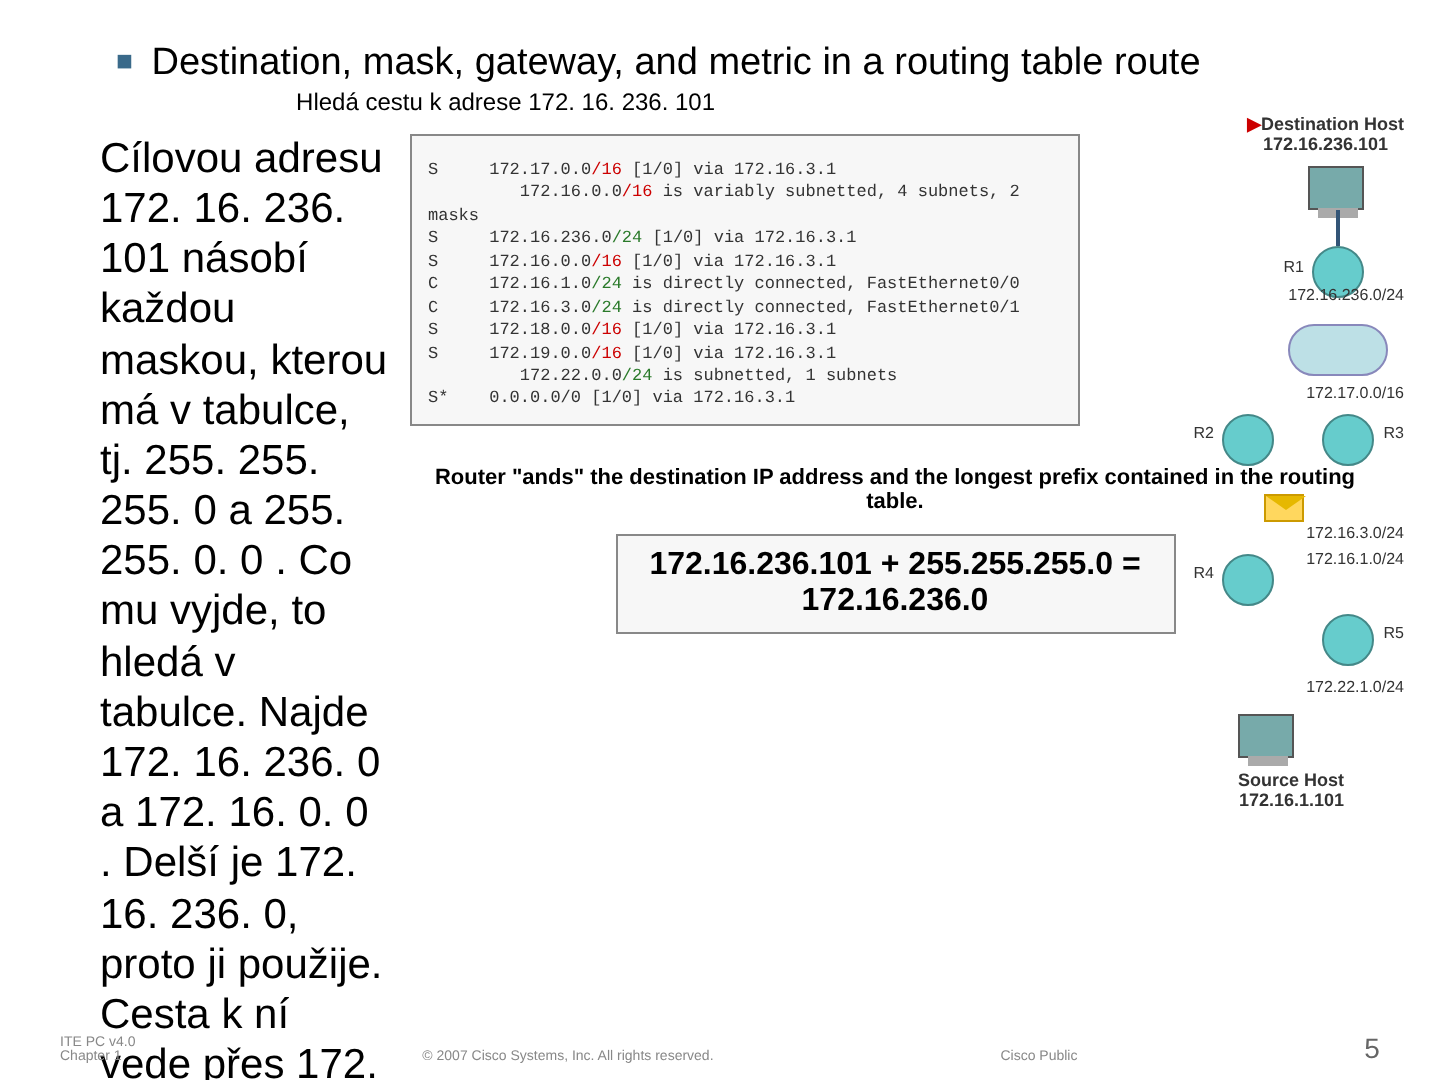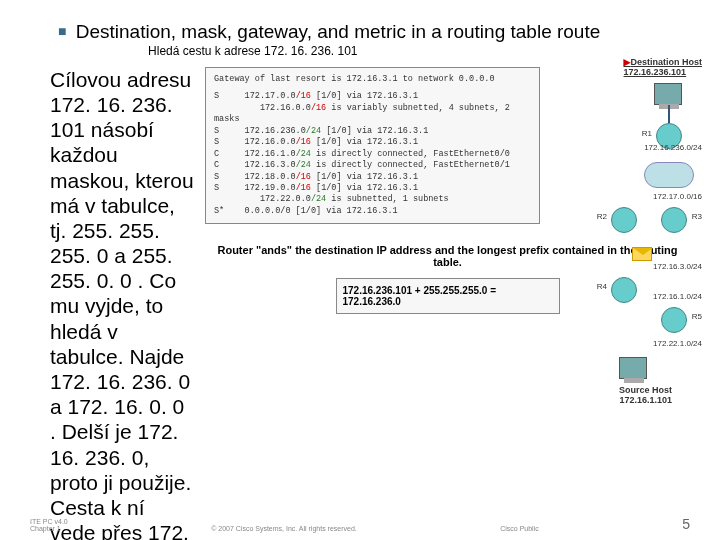--- a/index.html
+++ b/index.html
@@ -9,21 +9,21 @@
   .bullet { font-size: 19px; color: #000; margin-left: 8px; line-height: 1.25; }
   .bullet .sq { color: #3a6a8a; font-size: 14px; vertical-align: 2px; margin-right: 4px; }
   .sub { margin-left: 30px; font-size: 12px; }
   .content { display: flex; margin-top: 8px; gap: 10px; }
   .leftcol { width: 145px; font-size: 21px; line-height: 1.2; }
   .diagram { flex: 1; position: relative; }
   .rtbox { border: 1px solid #888; background: #f7f7f7; padding: 6px 8px; font-family: "Courier New", monospace; font-size: 8.5px; line-height: 1.35; color: #333; width: 335px; }
   .rtbox .c16 { color: #c00; }
   .rtbox .c24 { color: #2a7a2a; }
   .caption { font-family: Arial; font-size: 11px; font-weight: bold; text-align: center; margin-top: 20px; }
-  .equation { border: 1px solid #888; background: #f7f7f7; font-family: Arial; font-size: 10px; font-weight: bold; text-align: left; padding: 6px; width: 224px; margin: 10px auto 0; }
+  .equation { border: 1px solid #888; background: #f7f7f7; font-family: Arial; font-size: 16px; font-weight: bold; text-align: center; padding: 6px; width: 280px; margin: 10px auto 0; }
   .net { position: absolute; right: -12px; top: -10px; width: 155px; height: 370px; }
   .host, .router, .switch, .cloud { position: absolute; }
   .host { width: 28px; height: 22px; background: #7aa; border: 1px solid #555; }
   .host::after { content:""; position:absolute; bottom:-5px; left:4px; width:20px; height:5px; background:#aaa; }
   .router { width: 26px; height: 26px; border-radius: 50%; background: #6cc; border: 1px solid #488; }
   .cloud { width: 50px; height: 26px; border-radius: 14px; background: #bde0e6; border: 1px solid #88b; }
   .envelope { width: 20px; height: 14px; background: #ffd75e; border: 1px solid #cc9a00; position: absolute; }
   .envelope::before { content:""; position:absolute; top:0; left:0; border-left:10px solid transparent; border-right:10px solid transparent; border-top:7px solid #e6b800; }
   .lbl { position: absolute; font-size: 8px; color: #333; white-space: nowrap; }
   .lblb { font-weight: bold; font-size: 9px; }
@@ -43,41 +43,40 @@
       <span style="visibility:hidden">table route </span>
       <span>Hledá cestu k adrese 172. 16. 236. 101</span>
     </div>
   </div>
 
   <div class="content">
     <div class="leftcol">Cílovou adresu 172. 16. 236. 101 násobí každou maskou, kterou má v tabulce, tj. 255. 255. 255. 0 a 255. 255. 0. 0 . Co mu vyjde, to hledá v tabulce. Najde 172. 16. 236. 0 a 172. 16. 0. 0 . Delší je 172. 16. 236. 0, proto ji použije. Cesta k ní vede přes 172. 16. 3. 1 .</div>
 
     <div class="diagram">
       <div class="rtbox">
-        <div>Gateway of last resort is 172.16.3.1 to network 0.0.0.0</div>
         <div style="height:6px"></div>
         <div id="routes">
             <div>S&nbsp;&nbsp;&nbsp;&nbsp;&nbsp;172.17.0.0<span class="c16">/16</span> [1/0] via 172.16.3.1</div>
             <div>&nbsp;&nbsp;&nbsp;&nbsp;&nbsp;&nbsp;&nbsp;&nbsp;&nbsp;172.16.0.0<span class="c16">/16</span> is variably subnetted, 4 subnets, 2 masks</div>
             <div>S&nbsp;&nbsp;&nbsp;&nbsp;&nbsp;172.16.236.0<span class="c24">/24</span> [1/0] via 172.16.3.1</div>
             <div>S&nbsp;&nbsp;&nbsp;&nbsp;&nbsp;172.16.0.0<span class="c16">/16</span> [1/0] via 172.16.3.1</div>
             <div>C&nbsp;&nbsp;&nbsp;&nbsp;&nbsp;172.16.1.0<span class="c24">/24</span> is directly connected, FastEthernet0/0</div>
             <div>C&nbsp;&nbsp;&nbsp;&nbsp;&nbsp;172.16.3.0<span class="c24">/24</span> is directly connected, FastEthernet0/1</div>
             <div>S&nbsp;&nbsp;&nbsp;&nbsp;&nbsp;172.18.0.0<span class="c16">/16</span> [1/0] via 172.16.3.1</div>
             <div>S&nbsp;&nbsp;&nbsp;&nbsp;&nbsp;172.19.0.0<span class="c16">/16</span> [1/0] via 172.16.3.1</div>
             <div>&nbsp;&nbsp;&nbsp;&nbsp;&nbsp;&nbsp;&nbsp;&nbsp;&nbsp;172.22.0.0<span class="c24">/24</span> is subnetted, 1 subnets</div>
             <div>S*&nbsp;&nbsp;&nbsp;&nbsp;0.0.0.0/0 [1/0] via 172.16.3.1</div>
           </div>
       </div>
 
       <div class="caption">Router "ands" the destination IP address and the longest prefix contained in the routing table.</div>
       <div class="equation">172.16.236.101 + 255.255.255.0 = 172.16.236.0</div>
 
       <div class="net">
-        <div class="lbl lblb" style="top:0; right:0; text-align:left;text-decoration:underline;">
+        <div class="lbl lblb" style="top:0; right:0; text-align:center;">
           <span style="color:#c00">▶</span><span>Destination Host</span><br>
           <span>172.16.236.101</span>
         </div>
         <div class="host" style="top:26px; right:20px;"></div>
         <div class="line" style="top:48px; right:32px; width:2px; height:18px;"></div>
         <div class="router" style="top:66px; right:20px;"></div>
         <div class="lbl" style="top:72px; right:50px;">R1</div>
         <div class="lbl" style="top:86px; right:0;">172.16.236.0/24</div>
 
         <div class="cloud" style="top:105px; right:8px;"></div>
@@ -88,21 +87,21 @@
         <div class="router" style="top:150px; right:15px;"></div>
         <div class="lbl" style="top:155px; right:0;">R3</div>
 
         <div class="envelope" style="top:190px; right:50px;"></div>
         <div class="lbl" style="top:205px; right:0;">172.16.3.0/24</div>
 
         <div class="router" style="top:220px; right:65px;"></div>
         <div class="lbl" style="top:225px; right:95px;padding-left:11px;">R4</div>
         <div class="router" style="top:250px; right:15px;"></div>
         <div class="lbl" style="top:255px; right:0;">R5</div>
-        <div class="lbl" style="top:235px; right:0;">172.16.1.0/24</div>
+        <div class="lbl" style="top:218px; right:0;">172.16.1.0/24</div>
         <div class="lbl" style="top:282px; right:0;">172.22.1.0/24</div>
 
         <div class="host" style="top:300px; right:55px;"></div>
         <div class="lbl lblb" style="top:328px; right:30px; text-align:right;">
           <span>Source Host</span><br>
           <span>172.16.1.101</span>
         </div>
       </div>
     </div>
   </div>

